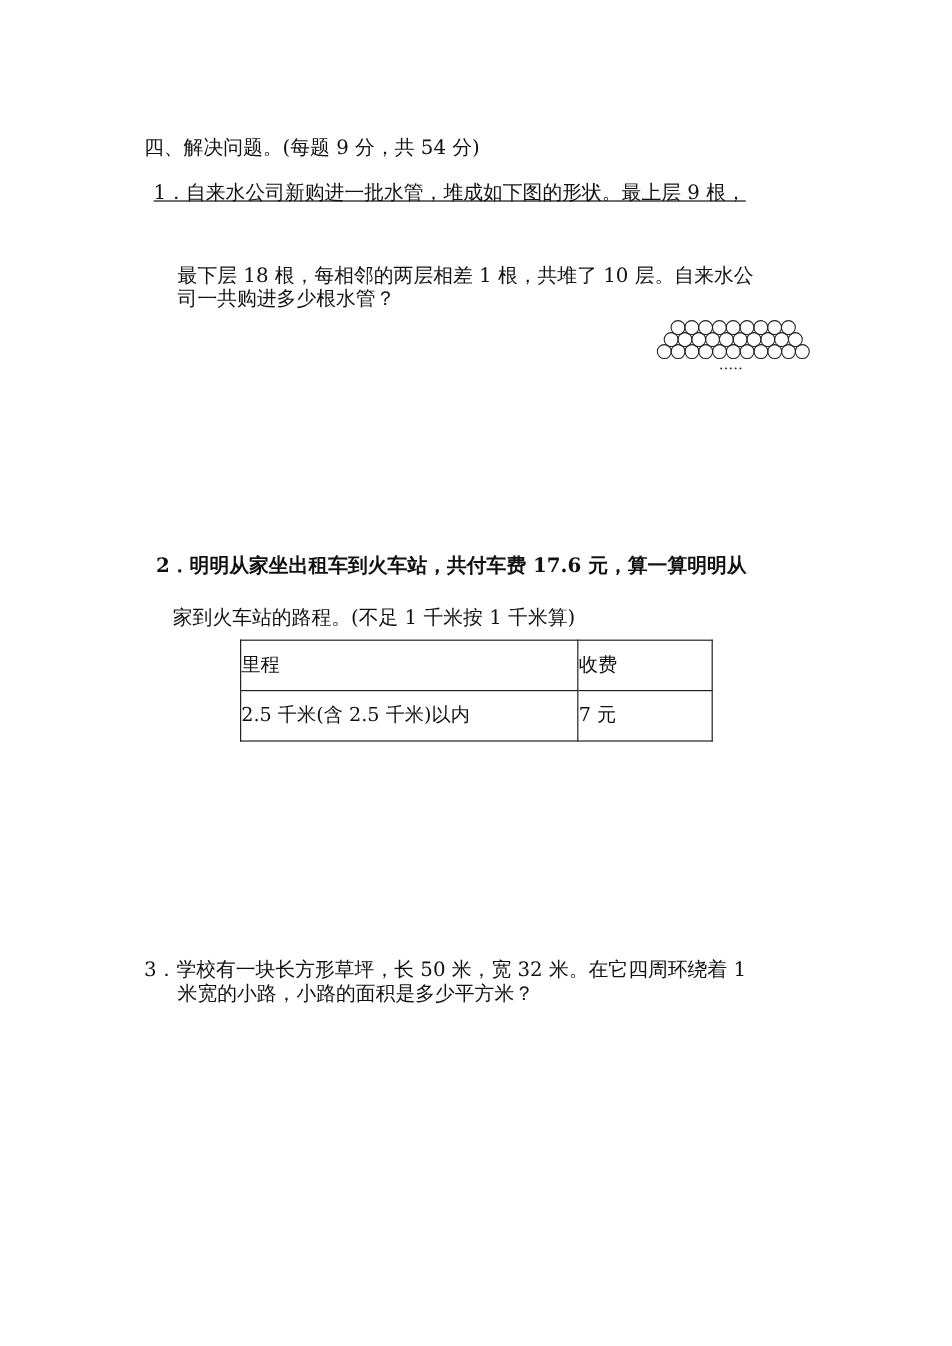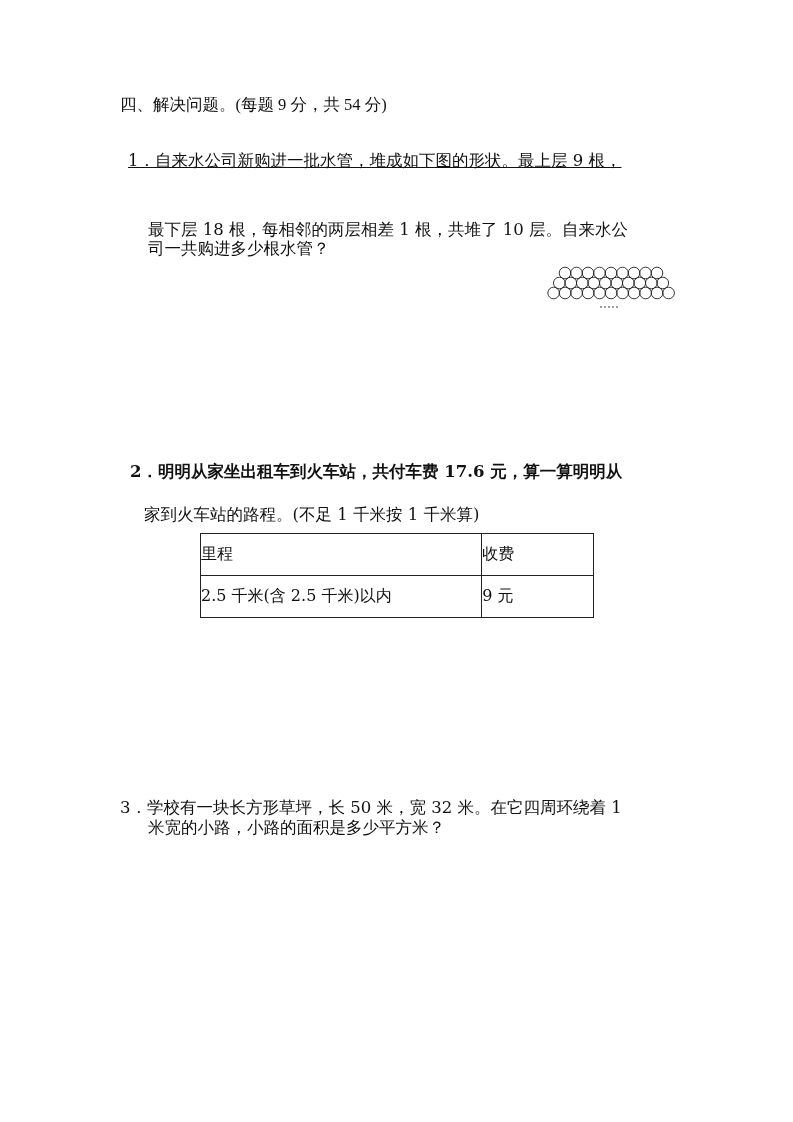--- a/index.html
+++ b/index.html
@@ -9,21 +9,21 @@
   .fig { position: absolute; left: 545px; top: 264px; width: 135px; height: 50px; }
   table.fare { position: absolute; left: 200px; top: 533px; width: 394px; border-collapse: collapse;
                font-family: "DejaVu Serif", "Liberation Serif", serif; font-size: 16px; }
   table.fare td { border: 1px solid #222; height: 41px; text-align: left; padding: 0; }
   table.fare td.c1 { width: 281px; }
   table.fare td.c2 { width: 111px; }
 </style>
 </head>
 <body>
 
-<div class="line" style="left:120px; top:95px;font-family:Liberation Serif, serif;">四、解决问题。(每题 9 分，共 54 分)</div>
+<div class="line" style="left:120px; top:113px;">四、解决问题。(每题 9 分，共 54 分)</div>
 
 <div>
   <div class="line" style="left:128px; top:151px;text-decoration:underline;">1．自来水公司新购进一批水管，堆成如下图的形状。最上层 9 根，</div>
   <div class="line" style="left:148px; top:195px;margin-top:25px;">最下层 18 根，每相邻的两层相差 1 根，共堆了 10 层。自来水公</div>
   <div class="line" style="left:148px; top:239px;">司一共购进多少根水管？</div>
   <svg class="fig" viewBox="0 0 135 50" width="135" height="50">
     <g fill="none" stroke="#222" stroke-width="0.9">
 
       <circle cx="20" cy="9" r="5.8"></circle>
         <circle cx="31.5" cy="9" r="5.8"></circle>
@@ -72,21 +72,21 @@
   <div class="line" style="left:130px; top:462px;font-weight:bold;">2．明明从家坐出租车到火车站，共付车费 17.6 元，算一算明明从</div>
   <div class="line" style="left:144px; top:505px;">家到火车站的路程。(不足 1 千米按 1 千米算)</div>
   <table class="fare">
     <tbody>
         <tr>
       <td class="c1">里程</td>
       <td class="c2">收费</td>
     </tr>
     <tr>
       <td class="c1">2.5 千米(含 2.5 千米)以内</td>
-      <td class="c2">9 元</td>
+      <td class="c2">7 元</td>
     </tr>
   </tbody>
     </table>
 </div>
 
 <div>
   <div class="line" style="left:120px; top:798px;">3．学校有一块长方形草坪，长 50 米，宽 32 米。在它四周环绕着 1</div>
   <div class="line" style="left:148px; top:818px;">米宽的小路，小路的面积是多少平方米？</div>
 </div>
 

